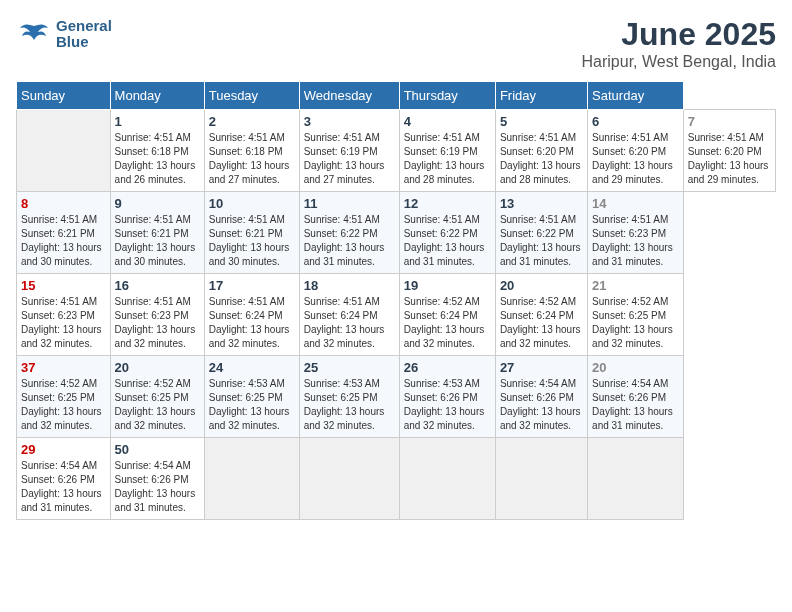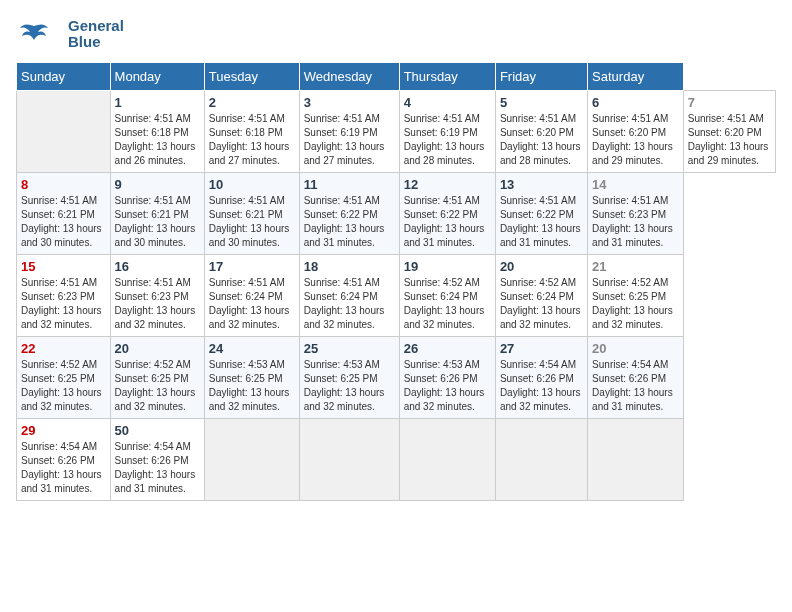--- a/index.html
+++ b/index.html
@@ -82,31 +82,35 @@
     .calendar tbody tr td:last-child .day-number {
       color: #888;
     }
   </style>
 </head>
 <body>
 
 <div class="header-area">
   <div class="logo">
   <div style="display:flex;flex-direction:column;align-items:flex-start;">
-    <div style="display:flex;align-items:center;gap:16px;">
+    <div style="display:flex;align-items:center;gap:4px;">
       <svg width="36" height="36" viewBox="0 0 36 36">
         <path d="M18 10 Q28 6 32 12 Q26 10 22 16 Q28 14 30 20 Q22 16 18 24 Q14 16 6 20 Q8 14 14 16 Q10 10 4 12 Q8 6 18 10Z" fill="#2c6fad"></path>
       </svg>
       <div style="line-height:1.1;">
         <div style="font-size:15px;font-weight:bold;color:#2c5f8a;">General</div>
         <div style="font-size:15px;font-weight:bold;color:#2c5f8a;">Blue</div>
       </div>
     </div>
   </div>
 </div>
+  <div class="title-area">
+    <div class="month-title">June 2025</div>
+    <div class="location-title">Haripur, West Bengal, India</div>
+  </div>
 </div>
 
 <table class="calendar">
   <thead>
     <tr id="weekday-header">
     <th>Sunday</th>
         <th>Monday</th>
         <th>Tuesday</th>
         <th>Wednesday</th>
         <th>Thursday</th>
@@ -201,21 +205,21 @@
           <span class="day-number">20</span>
           <div class="day-info">Sunrise: 4:52 AM<br>Sunset: 6:24 PM<br>Daylight: 13 hours and 32 minutes.</div>
         </td>
         <td>
           <span class="day-number">21</span>
           <div class="day-info">Sunrise: 4:52 AM<br>Sunset: 6:25 PM<br>Daylight: 13 hours and 32 minutes.</div>
         </td>
       </tr>
       <tr>
         <td>
-          <span class="day-number">22</span>
+          <span class="day-number">37</span>
           <div class="day-info">Sunrise: 4:52 AM<br>Sunset: 6:25 PM<br>Daylight: 13 hours and 32 minutes.</div>
         </td>
         <td>
           <span class="day-number">20</span>
           <div class="day-info">Sunrise: 4:52 AM<br>Sunset: 6:25 PM<br>Daylight: 13 hours and 32 minutes.</div>
         </td>
         <td>
           <span class="day-number">24</span>
           <div class="day-info">Sunrise: 4:53 AM<br>Sunset: 6:25 PM<br>Daylight: 13 hours and 32 minutes.</div>
         </td>

